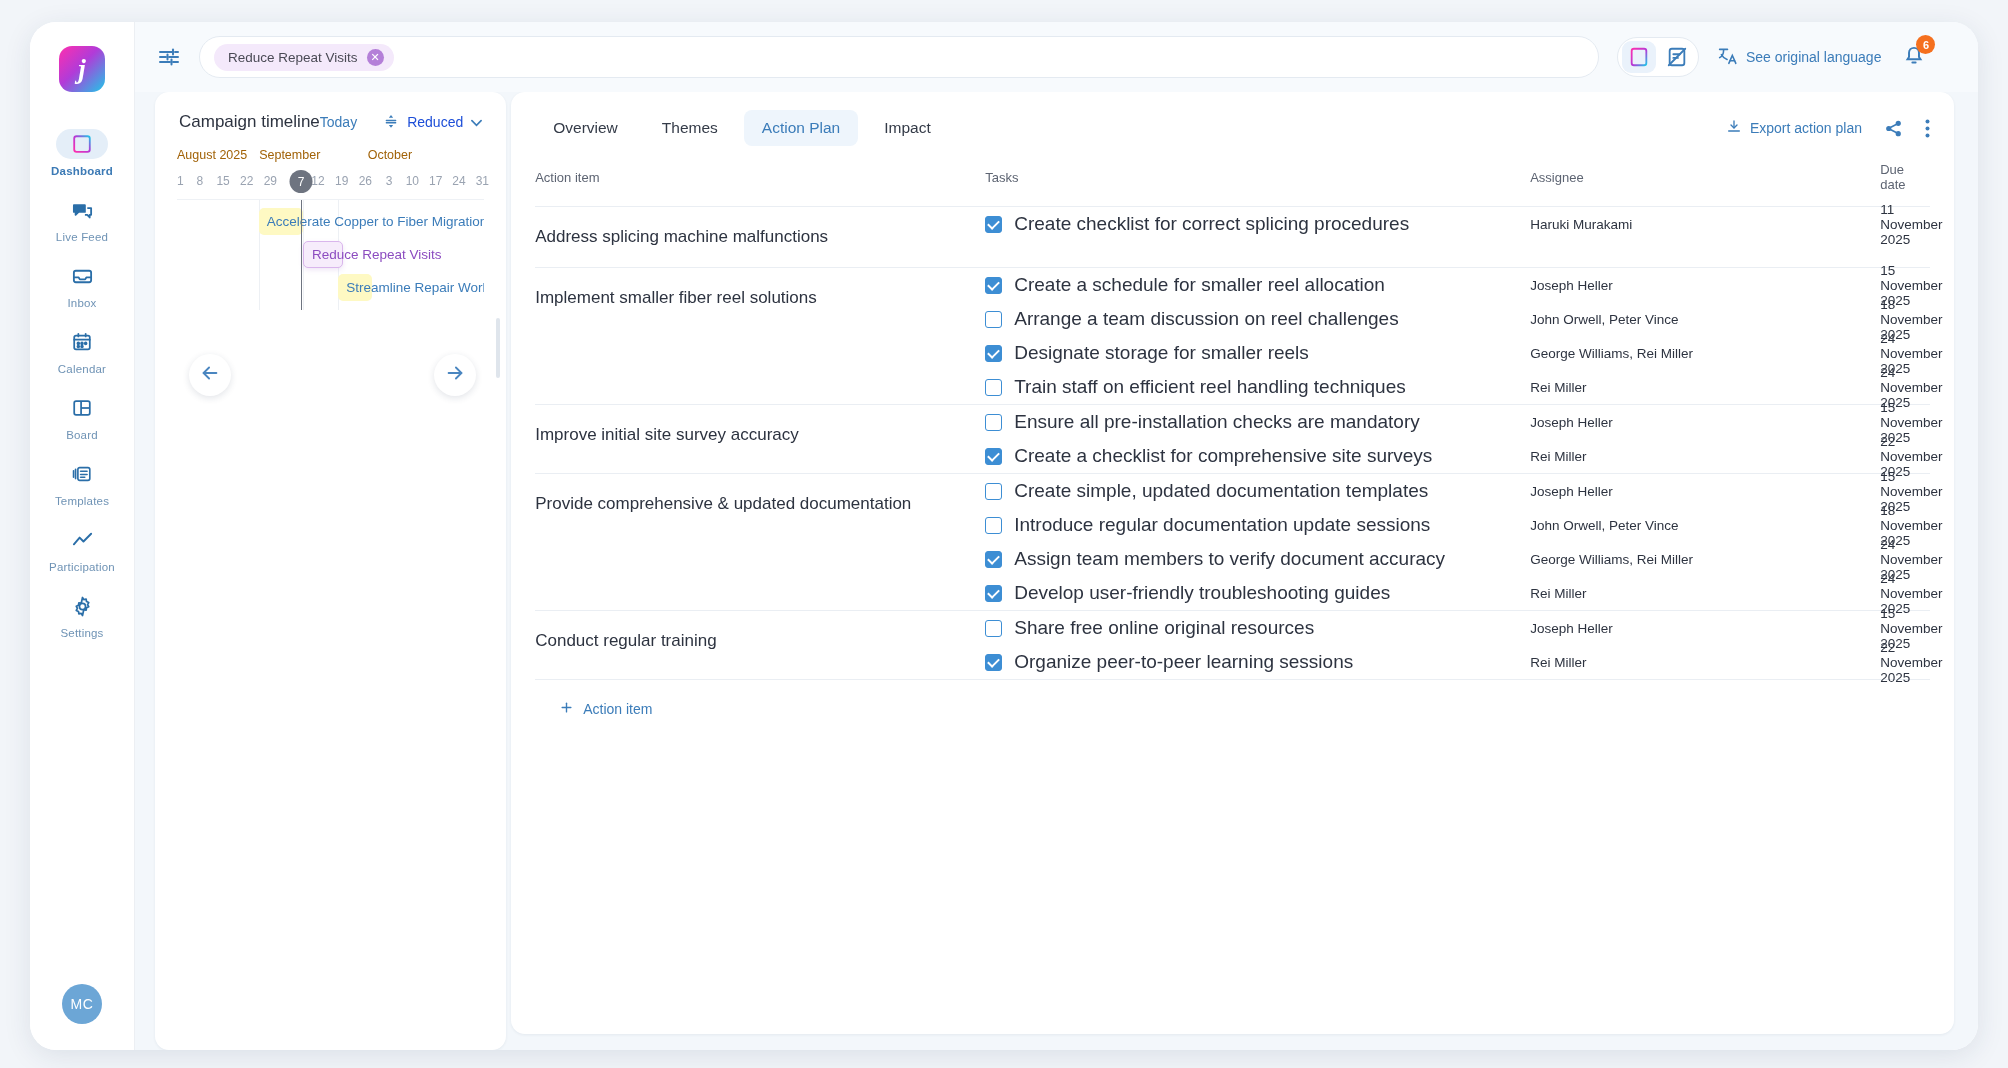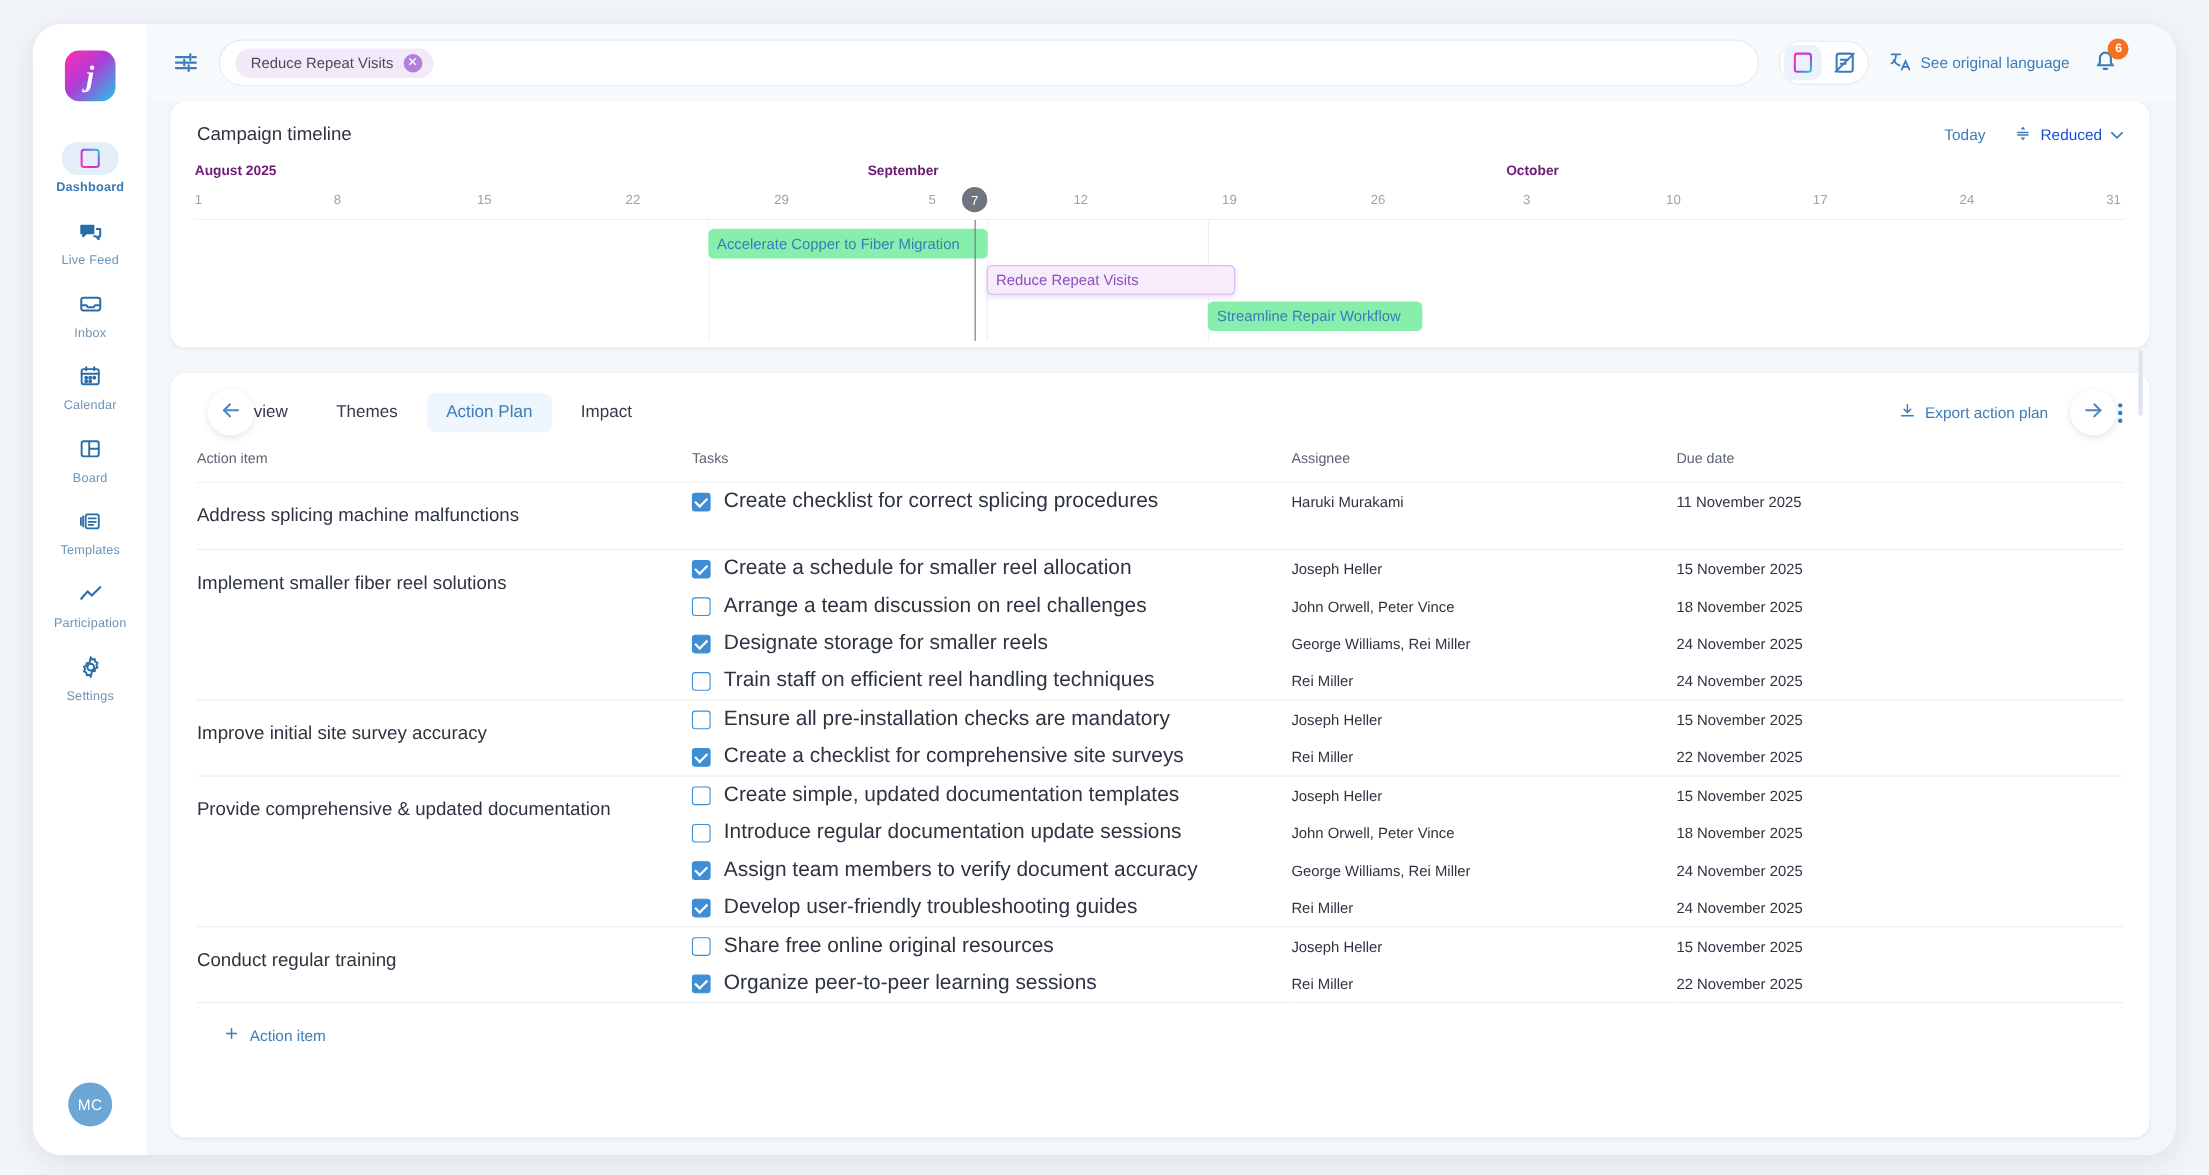--- a/index.html
+++ b/index.html
@@ -113,21 +113,21 @@
   .badge {
     position: absolute; top: -5px; right: -6px;
     min-width: 19px; height: 19px; border-radius: 10px;
     background: #f5701f; color: #fff; font-size: 11px; font-weight: 700;
     display: flex; align-items: center; justify-content: center; padding: 0 4px;
   }
 
   
   .content {
     flex: 1; padding: 0 24px 0 20px;
-    display: flex; flex-direction: column; gap: 23px;
+    display: flex; flex-direction: row; gap: 5px;
     overflow: hidden;
   }
   .card {
     background: #fff; border-radius: 14px;
     box-shadow: 0 1px 3px rgba(30,50,80,0.07);
   }
 
   
   .timeline-card { flex: 0 0 auto; position: relative; padding-bottom: 6px; }
   .tl-head {
@@ -136,21 +136,21 @@
   }
   .tl-title { font-size: 17px; color: #2d3340; }
   .tl-actions { display: flex; align-items: center; gap: 26px; }
   .tl-today { color: #3b7cb9; font-size: 14px; cursor: pointer; }
   .tl-zoom {
     display: flex; align-items: center; gap: 8px;
     color: #1d4ed8; font-size: 14px; cursor: pointer;
   }
   .tl-months {
     position: relative; height: 26px; margin: 6px 22px 0 22px;
-    font-size: 12.5px; color: #701a75; font-weight: bold;
+    font-size: 12.5px; color: #a16207;
   }
   .tl-months span { position: absolute; top: 0; transform: translateX(-50%); }
   .tl-months span.first { transform: none; }
   .tl-ticks {
     position: relative; height: 26px; margin: 0 22px;
     font-size: 12px; color: #9aa3b1;
     border-bottom: 1px solid #eef1f5;
   }
   .tl-ticks span { position: absolute; top: 0; transform: translateX(-50%); }
   .tl-ticks span.first { transform: none; }
@@ -165,21 +165,21 @@
     position: relative; height: 110px; margin: 0 22px;
     overflow: hidden;
   }
   .vline { position: absolute; top: 0; bottom: 0; width: 1px; background: #edf0f4; }
   .today-line { position: absolute; top: 0; bottom: 0; width: 1px; background: #6e7480; z-index: 2; }
   .bar {
     position: absolute; height: 27px; border-radius: 5px;
     display: flex; align-items: center; padding: 0 8px;
     font-size: 13.5px; white-space: nowrap;
   }
-  .bar.blue { background: #86efac; color: #3b7cb9; }
+  .bar.blue { background: #fef9c3; color: #3b7cb9; }
   .bar.purple {
     background: #f6ecfb; color: #8c4cc0; border: 1px solid #d9b6ec;
     box-shadow: 0 2px 5px rgba(140,76,192,0.14);
   }
   .tl-nav {
     position: absolute; top: 262px;
     width: 42px; height: 42px; border-radius: 50%;
     background: #fff; box-shadow: 0 2px 7px rgba(30,50,80,0.13);
     display: flex; align-items: center; justify-content: center;
     cursor: pointer; z-index: 5;

